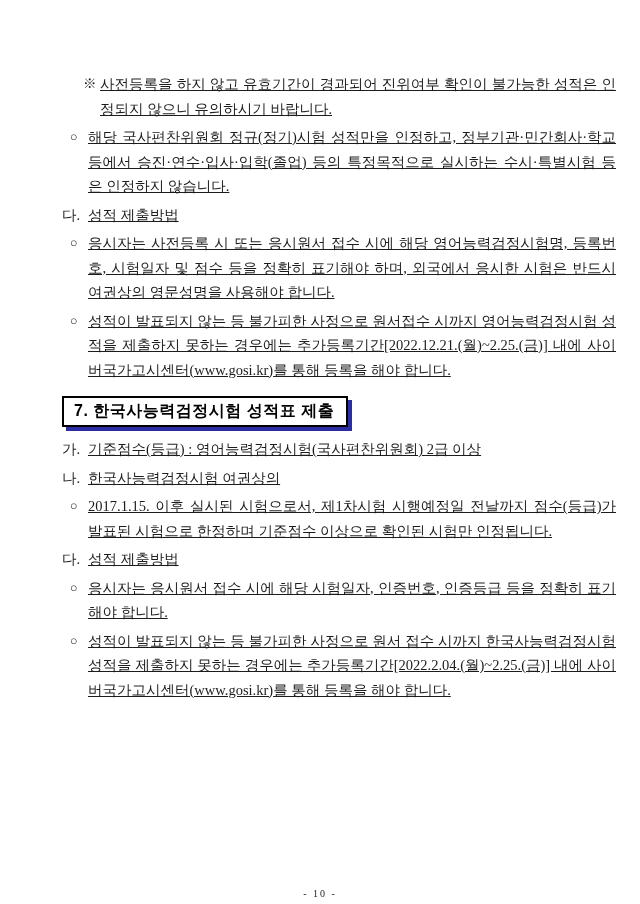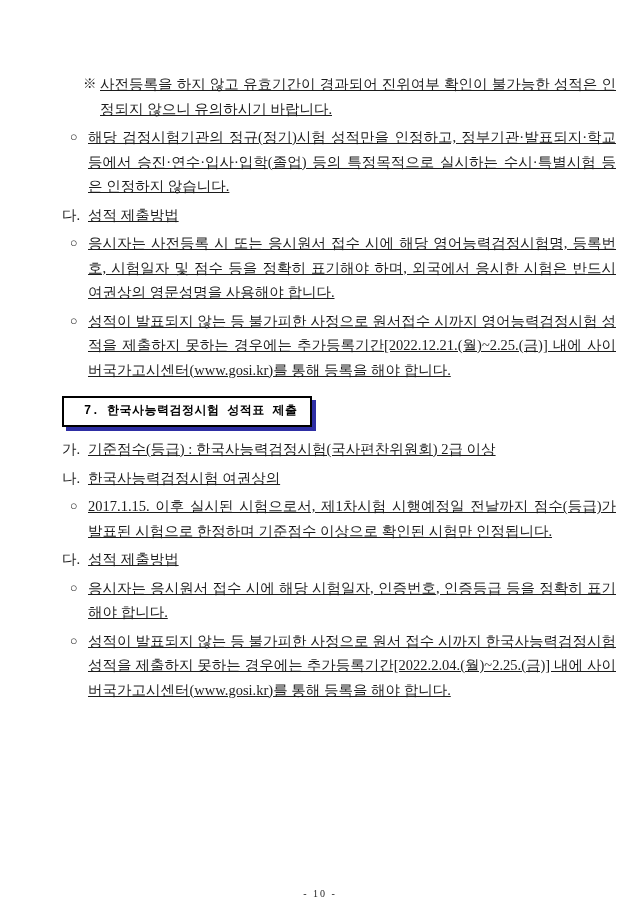--- a/index.html
+++ b/index.html
@@ -33,24 +33,24 @@
   .bullet .marker { width: 18px; font-size: 12.5px; }
   
   .level1 { margin-left: 0; }
   .level1 .marker { width: 26px; }
   
   .section-heading-wrap { margin: 14px 0 10px 0; }
   .section-heading {
     display: inline-block;
     border: 2px solid #000000;
     box-shadow: 4px 4px 0 0 #2e2ea4;
-    padding: 3px 12px 4px 20px;
-    font-family: Liberation Mono, monospace;
+    padding: 3px 12px 4px 10px;
+    font-family: Liberation Sans, sans-serif;
     font-weight: bold;
-    font-size: 12px;
+    font-size: 16px;
     line-height: 20px;
     color: #000000;
     background: #ffffff;
     letter-spacing: 0.5px;
   }
   .footer {
     position: absolute;
     left: 0;
     top: 846px;
     width: 100%;
@@ -66,21 +66,21 @@
 
 <div class="page">
 
   <div class="para note">
     <span class="marker">※</span>
     <span class="body">사전등록을 하지 않고 유효기간이 경과되어 진위여부 확인이 불가능한 성적은 인정되지 않으니 유의하시기 바랍니다.</span>
   </div>
 
   <div class="para bullet">
     <span class="marker">○</span>
-    <span class="body">해당 검정시험기관의 정규(정기)시험 성적만을 인정하고, 정부기관·발표되지·학교 등에서 승진·연수·입사·입학(졸업) 등의 특정목적으로 실시하는 수시·특별시험 등은 인정하지 않습니다.</span>
+    <span class="body">해당 국사편찬위원회 정규(정기)시험 성적만을 인정하고, 정부기관·민간회사·학교 등에서 승진·연수·입사·입학(졸업) 등의 특정목적으로 실시하는 수시·특별시험 등은 인정하지 않습니다.</span>
   </div>
 
   <div class="para level1">
     <span class="marker">다.</span>
     <span class="body">성적 제출방법</span>
   </div>
 
   <div class="para bullet">
     <span class="marker">○</span>
     <span class="body">응시자는 사전등록 시 또는 응시원서 접수 시에 해당 영어능력검정시험명, 등록번호, 시험일자 및 점수 등을 정확히 표기해야 하며, 외국에서 응시한 시험은 반드시 여권상의 영문성명을 사용해야 합니다.</span>
@@ -90,21 +90,21 @@
     <span class="marker">○</span>
     <span class="body">성적이 발표되지 않는 등 불가피한 사정으로 원서접수 시까지 영어능력검정시험 성적을 제출하지 못하는 경우에는 추가등록기간[2022.12.21.(월)~2.25.(금)] 내에 사이버국가고시센터(www.gosi.kr)를 통해 등록을 해야 합니다.</span>
   </div>
 
   <div class="section-heading-wrap">
     <div class="section-heading">7. 한국사능력검정시험 성적표 제출</div>
   </div>
 
   <div class="para level1">
     <span class="marker">가.</span>
-    <span class="body">기준점수(등급) : 한국사능력검정시험(국사편찬위원회) 2급 이상</span>
+    <span class="body">기준점수(등급) : 영어능력검정시험(국사편찬위원회) 2급 이상</span>
   </div>
 
   <div class="para level1">
     <span class="marker">나.</span>
     <span class="body">한국사능력검정시험 여권상의</span>
   </div>
 
   <div class="para bullet">
     <span class="marker">○</span>
     <span class="body">2017.1.15. 이후 실시된 시험으로서, 제1차시험 시행예정일 전날까지 점수(등급)가 발표된 시험으로 한정하며 기준점수 이상으로 확인된 시험만 인정됩니다.</span>

